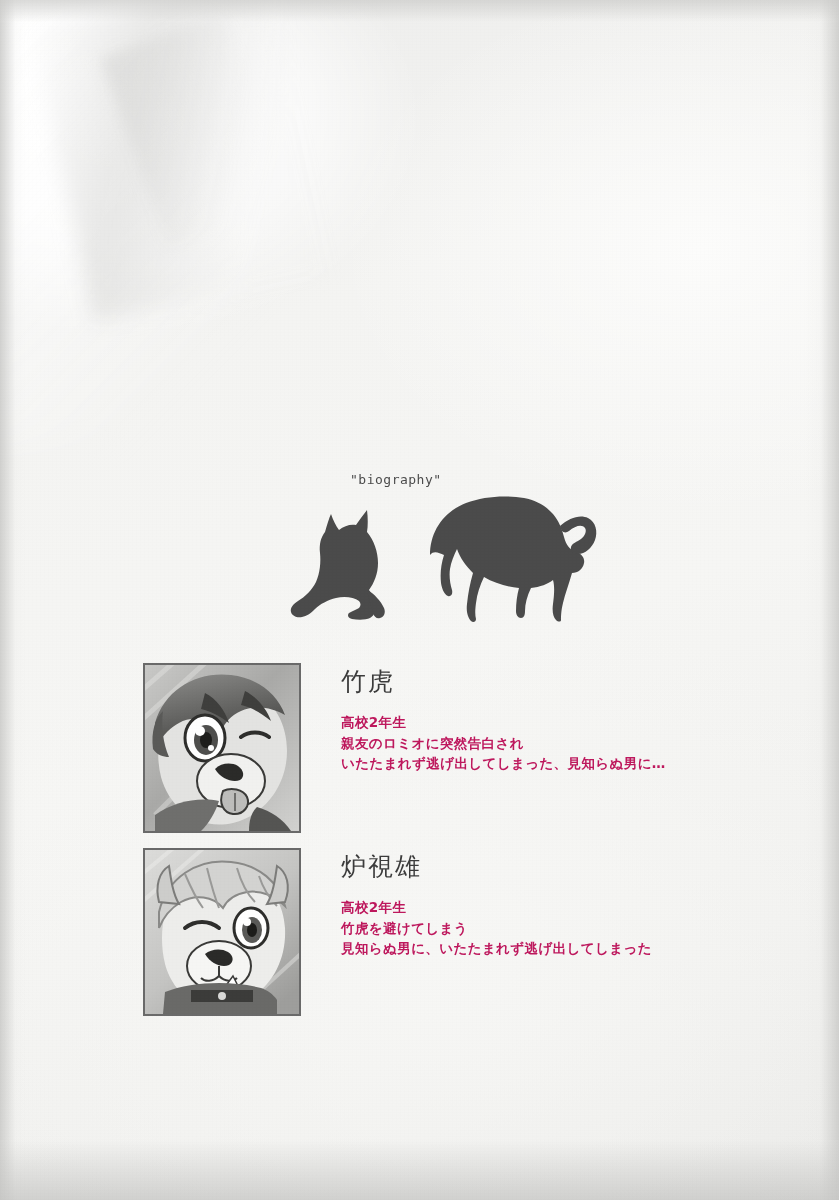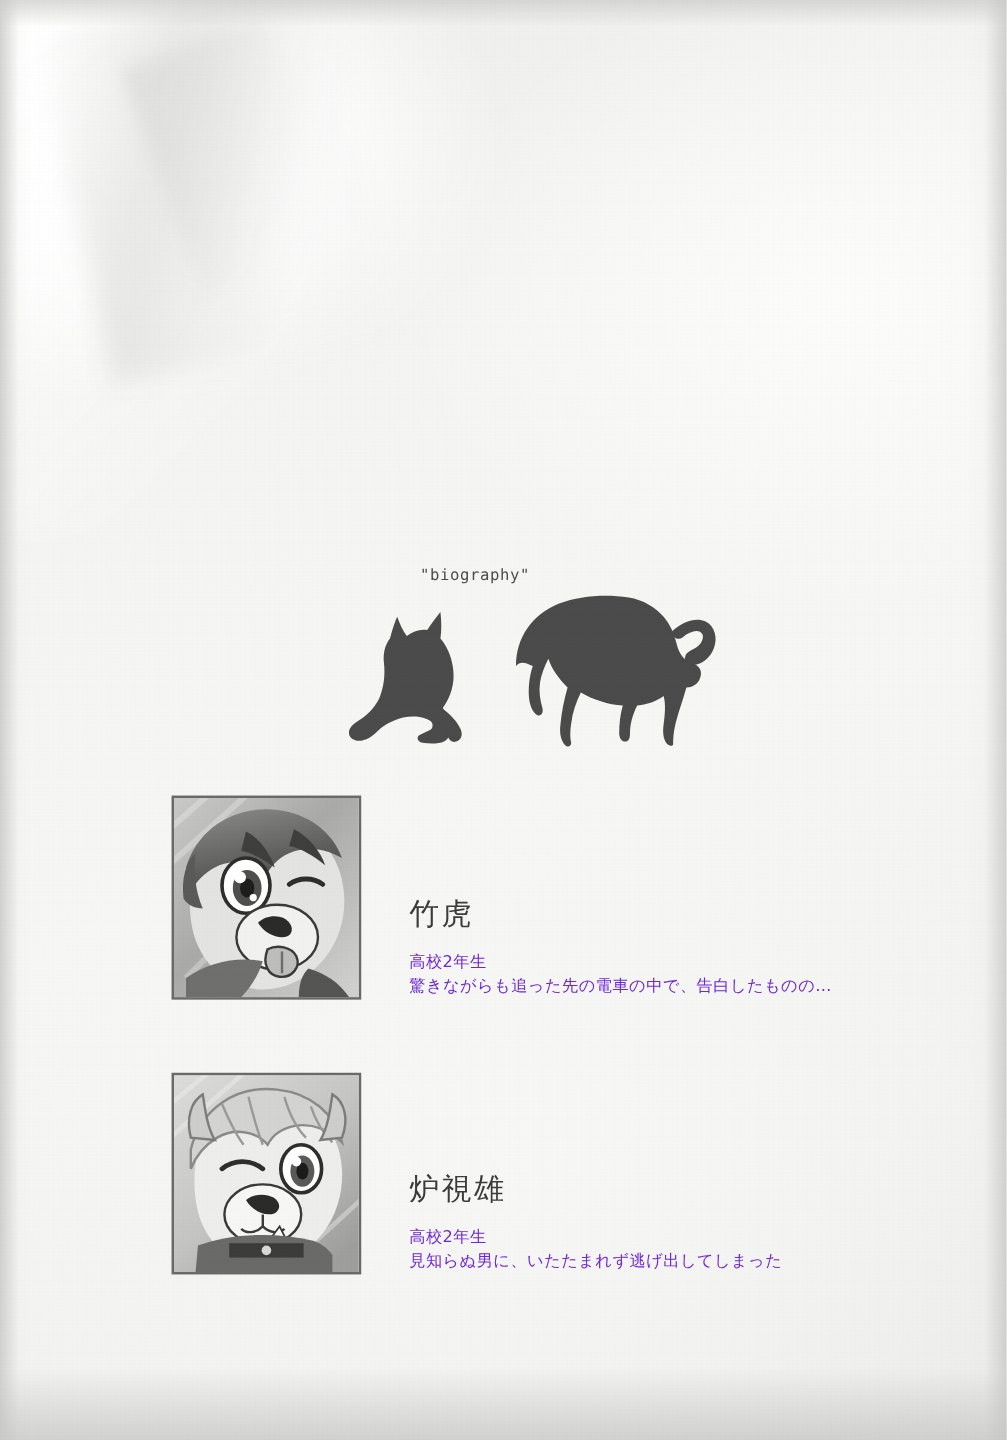--- a/index.html
+++ b/index.html
@@ -93,24 +93,24 @@
     left: 270px;
     top: 470px;
     width: 340px;
     height: 170px;
   }
 
   
   .entry {
     position: absolute;
     display: flex;
-    align-items: flex-end;
+    align-items: flex-start;
   }
   .entry-1 { left: 143px; top: 663px; }
-  .entry-2 { left: 143px; top: 894px; }
+  .entry-2 { left: 143px; top: 848px; }
 
   .portrait {
     width: 158px;
     height: 170px;
     border: 2px solid #6a6a6a;
     box-sizing: border-box;
     overflow: hidden;
     position: relative;
     background: #d9d9d7;
     flex: 0 0 auto;
@@ -126,22 +126,23 @@
     font-size: 25px;
     color: #3c3c3c;
     letter-spacing: 2px;
     margin: 0 0 14px 0;
     font-weight: 400;
   }
   .char-lines {
     font-family: "DejaVu Sans", sans-serif;
     font-size: 13.5px;
     line-height: 1.52;
-    color: #6d28d9;
+    color: #be185d;
     letter-spacing: 0.4px;
+    font-weight: bold;
   }
   .char-lines div { white-space: nowrap; }
 
   
   .grain {
     position: absolute;
     inset: 0;
     pointer-events: none;
     opacity: 0.35;
     background-image:
@@ -256,21 +257,22 @@
         <path d="M90 128 L90 146" stroke="#6e6e6c" stroke-width="2"></path>
 
         <path d="M10 150 C30 136 54 132 74 136 C70 148 64 158 56 166 L10 166 Z" fill="#6f6f6d"></path>
         <path d="M112 142 C126 146 138 154 146 166 L104 166 C104 156 106 148 112 142 Z" fill="#555553"></path>
       </svg>
     </div>
     <div class="entry-text">
       <h2 class="char-name">竹虎</h2>
       <div class="char-lines">
         <div>高校2年生</div>
-        <div>驚きながらも追った先の電車の中で、告白したものの…</div>
+        <div>親友のロミオに突然告白され</div>
+        <div>いたたまれず逃げ出してしまった、見知らぬ男に…</div>
       </div>
     </div>
   </div>
 
   <div class="entry entry-2">
     <div class="portrait portrait-2">
       <svg width="154" height="164" viewBox="0 0 154 164" preserveAspectRatio="none" xmlns="http://www.w3.org/2000/svg">
         <defs>
           <linearGradient id="bgB" x1="0" y1="0" x2="0.8" y2="1">
             <stop offset="0%" stop-color="#dcdcda"></stop>
@@ -314,19 +316,20 @@
 
         <path d="M20 142 C46 132 84 130 116 138 C122 140 128 144 132 150 L132 164 L18 164 Z" fill="#6a6a68"></path>
         <rect x="46" y="140" width="62" height="12" fill="#3c3c3a"></rect>
         <circle cx="77" cy="146" r="4" fill="#d8d8d6"></circle>
       </svg>
     </div>
     <div class="entry-text">
       <h2 class="char-name">炉視雄</h2>
       <div class="char-lines">
         <div>高校2年生</div>
+        <div>竹虎を避けてしまう</div>
         <div>見知らぬ男に、いたたまれず逃げ出してしまった</div>
       </div>
     </div>
   </div>
 
   <div class="grain"></div>
 </div>
 
 </body></html>

